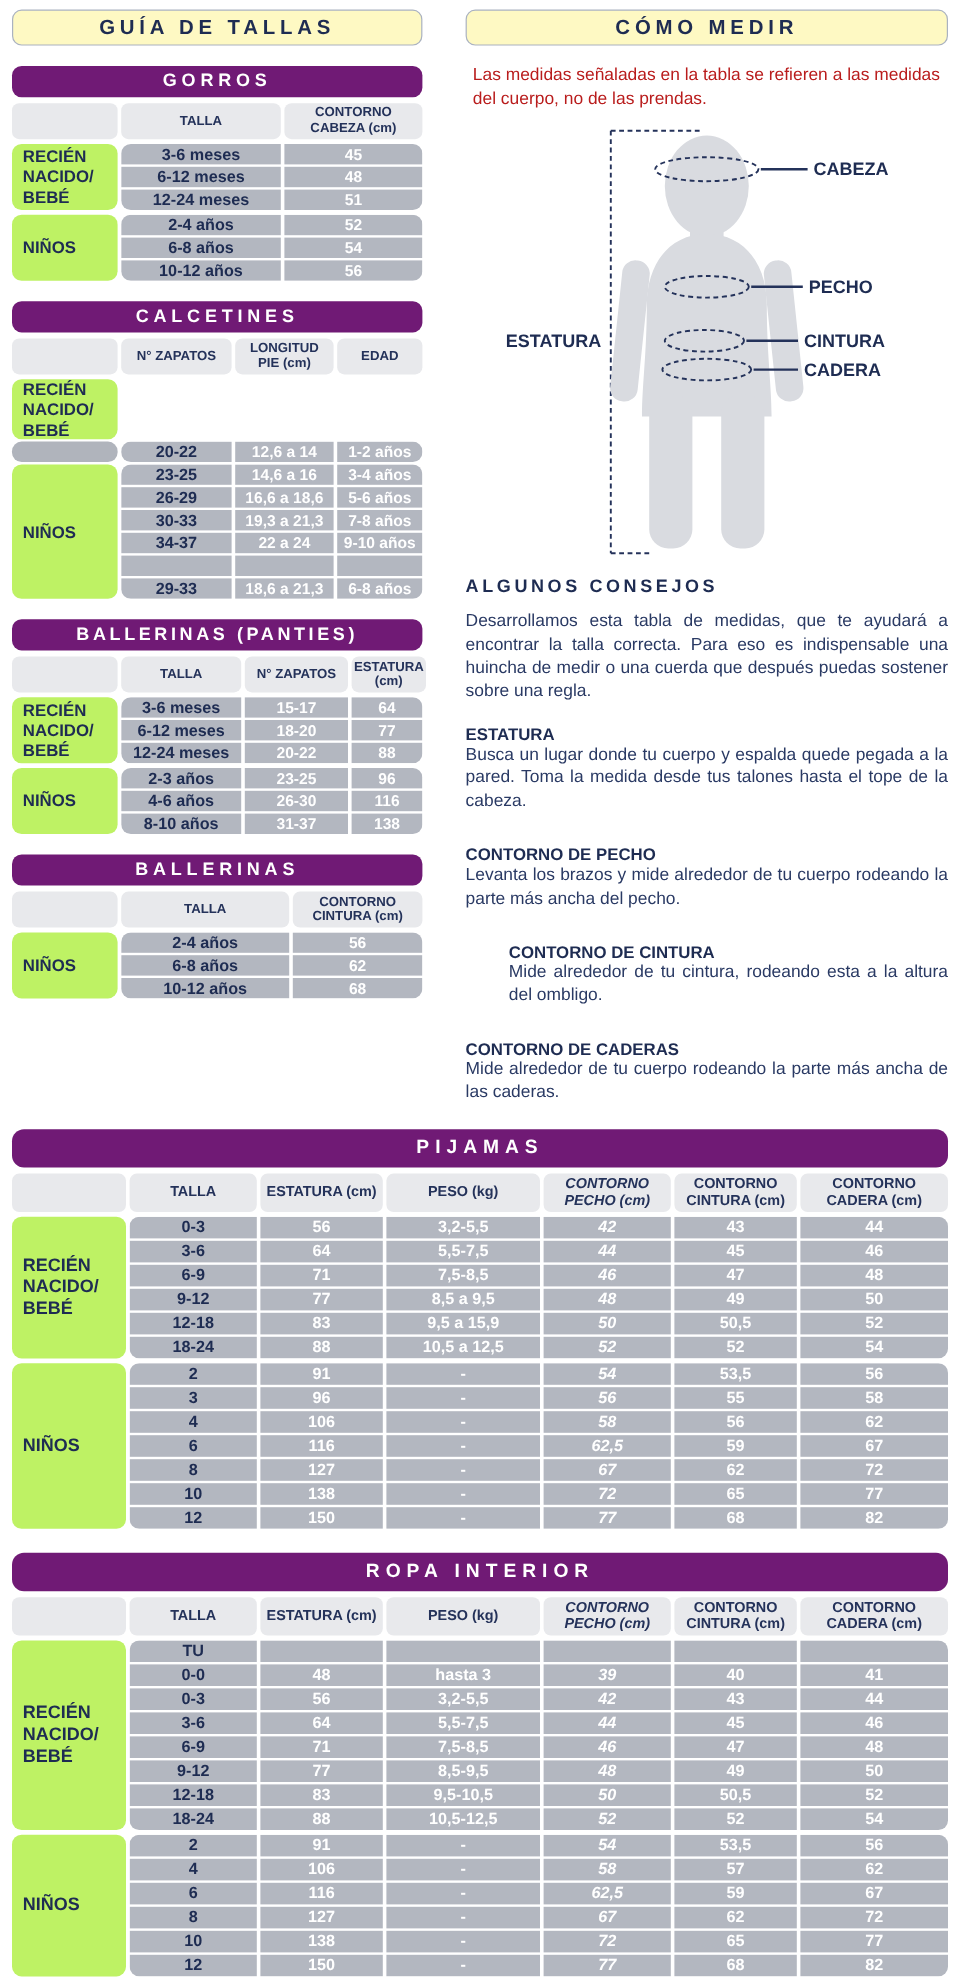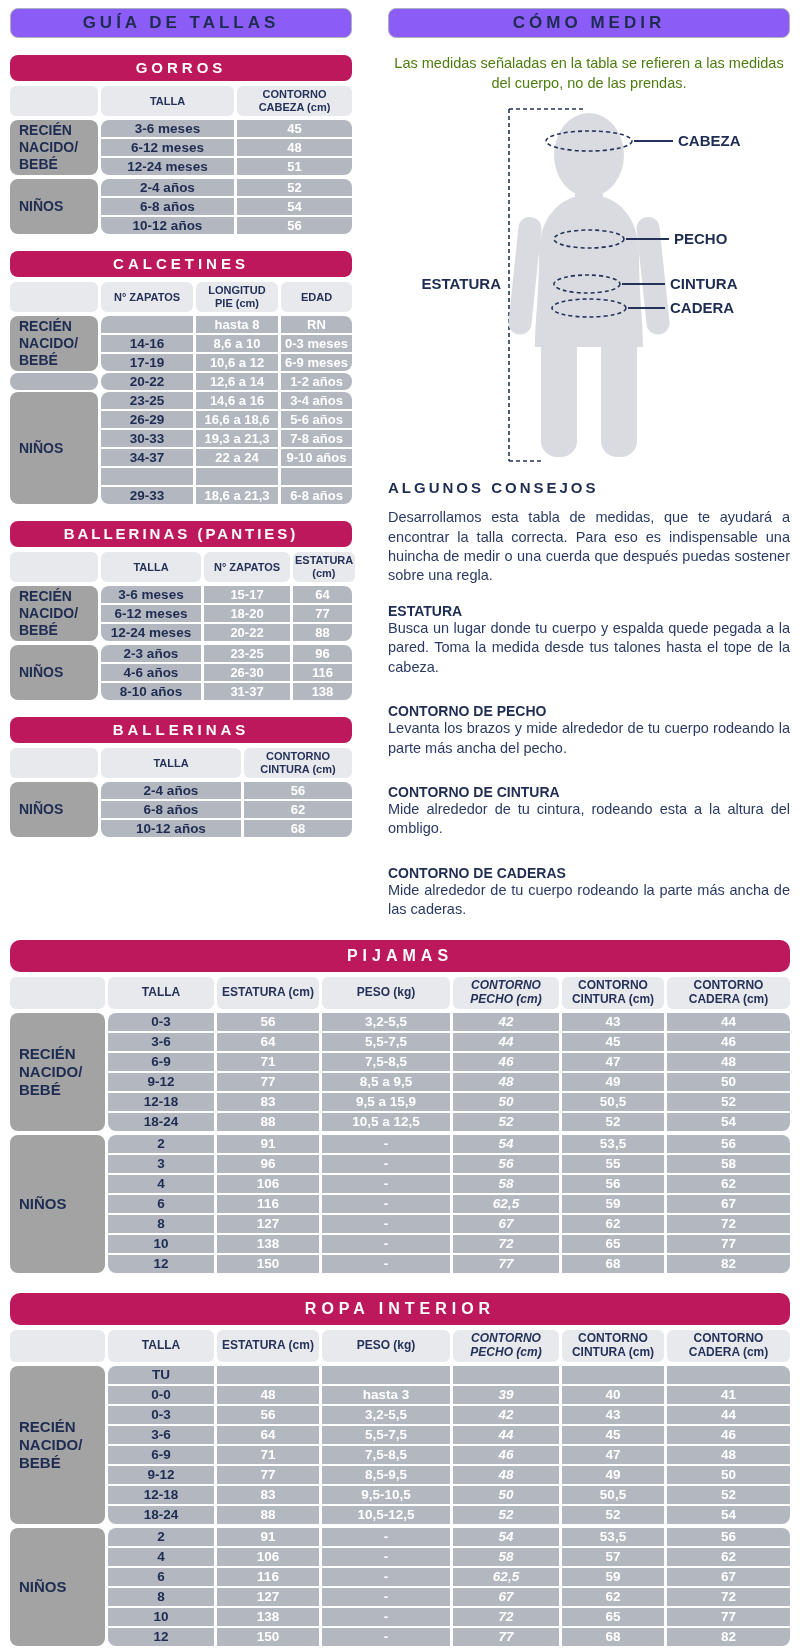--- a/index.html
+++ b/index.html
@@ -7,28 +7,28 @@
     width:800px; height:1649px; background:#ffffff;
     font-family:"Liberation Sans", sans-serif; color:#24325a;
   }
   .page { padding:8px 10px; }
   .top { display:flex; gap:36px; }
   .col-left { width:342px; flex:0 0 342px; }
   .col-right { flex:1 1 auto; min-width:0; }
 
   
   .titlebox {
-    border:1.5px solid #aab2c0; border-radius:8px; background:#8b5cf6;
+    border:1.5px solid #aab2c0; border-radius:8px; background:#fef9c3;
     height:30px; display:flex; align-items:center; justify-content:center;
     font-weight:bold; font-size:17px; letter-spacing:4px; color:#1e2c52;
   }
 
   
   .bar {
-    background:#be185d; color:#fff; font-weight:bold; text-align:center;
+    background:#701a75; color:#fff; font-weight:bold; text-align:center;
     border-radius:8px; height:26px; line-height:26px; font-size:15px;
     letter-spacing:4px; margin-top:17px;
   }
   .big .bar { height:32px; line-height:32px; border-radius:10px; font-size:16px; letter-spacing:5px; margin-top:0; }
 
   
   .thead { display:flex; gap:3px; margin-top:5px; margin-bottom:4px; }
   .corner { background:#e8e9ec; border-radius:6px; flex:0 0 88px; }
   .big .corner { flex:0 0 95px; }
   .hcell {
@@ -36,21 +36,21 @@
     text-align:center; font-weight:bold; font-size:11px; line-height:1.15; color:#24325a;
     height:30px; flex:1 1 0; padding:0 2px;
   }
   .big .hcell { height:32px; font-size:12px; }
   .thead .hcell:first-of-type { font-size:14px; }
   .big .thead .hcell:first-of-type { font-size:15px; }
 
   .group { display:flex; gap:3px; margin-bottom:4px; }
   .nogap .group { margin-bottom:2px; }
   .glabel {
-    flex:0 0 88px; background:#a3a3a3; border-radius:8px; color:#1e2c52;
+    flex:0 0 88px; background:#bef264; border-radius:8px; color:#1e2c52;
     font-weight:bold; font-size:14px; line-height:1.2; display:flex; align-items:center;
     padding-left:9px; padding-right:2px;
   }
   .big .glabel { flex:0 0 95px; font-size:15px; }
   .glabel.empty { background:#b0b4bc; }
   .grows { flex:1 1 auto; display:flex; flex-direction:column; gap:2px; border-radius:8px; overflow:hidden; min-width:0; }
   .row { display:flex; gap:3px; height:17px; }
   .big .row { height:18px; }
   .cell {
     background:#b3b7c0; color:#ffffff; font-weight:bold; font-size:13px;
@@ -69,21 +69,21 @@
   .big .hcell:nth-child(2), .big .cell:nth-child(1) { flex:0 0 106px; }
   .big .hcell:nth-child(3), .big .cell:nth-child(2) { flex:0 0 102px; }
   .big .hcell:nth-child(4), .big .cell:nth-child(3) { flex:0 0 128px; }
   .big .hcell:nth-child(5), .big .cell:nth-child(4) { flex:0 0 106px;font-style:italic; }
   .big .hcell:nth-child(6), .big .cell:nth-child(5) { flex:0 0 102px; }
 
   .big { margin-top:20px; }
 
   
   .intro {
-    margin-top:16px; text-align:center; font-size:14.5px; line-height:1.35; color:#4d7c0f;
+    margin-top:16px; font-size:14.5px; line-height:1.35; color:#b91c1c;
     padding:0 6px;
   }
   .figure { margin-top:6px; }
   .consejos-title {
     text-align:left; font-weight:bold; font-size:15px; letter-spacing:3px;
     color:#1e2c52; margin-top:4px;
   }
   .consejos-intro { margin-top:12px; font-size:14.5px; line-height:1.34; text-align:justify; color:#2a3a64; }
   .tip { margin-top:17px; }
   .tip .tip-h { font-weight:bold; font-size:14px; color:#1e2c52; }
@@ -148,37 +148,20 @@
         <div class="bar">CALCETINES</div>
         <div class="thead">
             <div class="corner"></div>
             <div class="hcell">N° ZAPATOS</div>
             <div class="hcell">LONGITUD PIE (cm)</div>
             <div class="hcell">EDAD</div>
           </div>
         <div class="tb">
             <div class="group">
               <div class="glabel">RECIÉN NACIDO/ BEBÉ</div>
-              <div class="grows">
-                <div class="row">
-                  <div class="cell talla"></div>
-                  <div class="cell">hasta 8</div>
-                  <div class="cell">RN</div>
-                </div>
-                <div class="row">
-                  <div class="cell talla">14-16</div>
-                  <div class="cell">8,6 a 10</div>
-                  <div class="cell">0-3 meses</div>
-                </div>
-                <div class="row">
-                  <div class="cell talla">17-19</div>
-                  <div class="cell">10,6 a 12</div>
-                  <div class="cell">6-9 meses</div>
-                </div>
-              </div>
             </div>
             <div class="group">
               <div class="glabel empty"></div>
               <div class="grows">
                 <div class="row">
                   <div class="cell talla">20-22</div>
                   <div class="cell">12,6 a 14</div>
                   <div class="cell">1-2 años</div>
                 </div>
               </div>
@@ -351,21 +334,21 @@
       <p class="consejos-intro">Desarrollamos esta tabla de medidas, que te ayudará a encontrar la talla correcta. Para eso es indispensable una huincha de medir o una cuerda que después puedas sostener sobre una regla.</p>
 
       <div class="tip">
         <div class="tip-h">ESTATURA</div>
         <div class="tip-b">Busca un lugar donde tu cuerpo y espalda quede pegada a la pared. Toma la medida desde tus talones hasta el tope de la cabeza.</div>
       </div>
       <div class="tip" style="margin-top:26px;">
         <div class="tip-h">CONTORNO DE PECHO</div>
         <div class="tip-b">Levanta los brazos y mide alrededor de tu cuerpo rodeando la parte más ancha del pecho.</div>
       </div>
-      <div class="tip" style="margin-top:26px;">
+      <div class="tip" style="margin-top:26px;margin-left:36px;">
         <div class="tip-h">CONTORNO DE CINTURA</div>
         <div class="tip-b">Mide alrededor de tu cintura, rodeando esta a la altura del ombligo.</div>
       </div>
       <div class="tip" style="margin-top:26px;">
         <div class="tip-h">CONTORNO DE CADERAS</div>
         <div class="tip-b">Mide alrededor de tu cuerpo rodeando la parte más ancha de las caderas.</div>
       </div>
     </div>
   </div>
 

